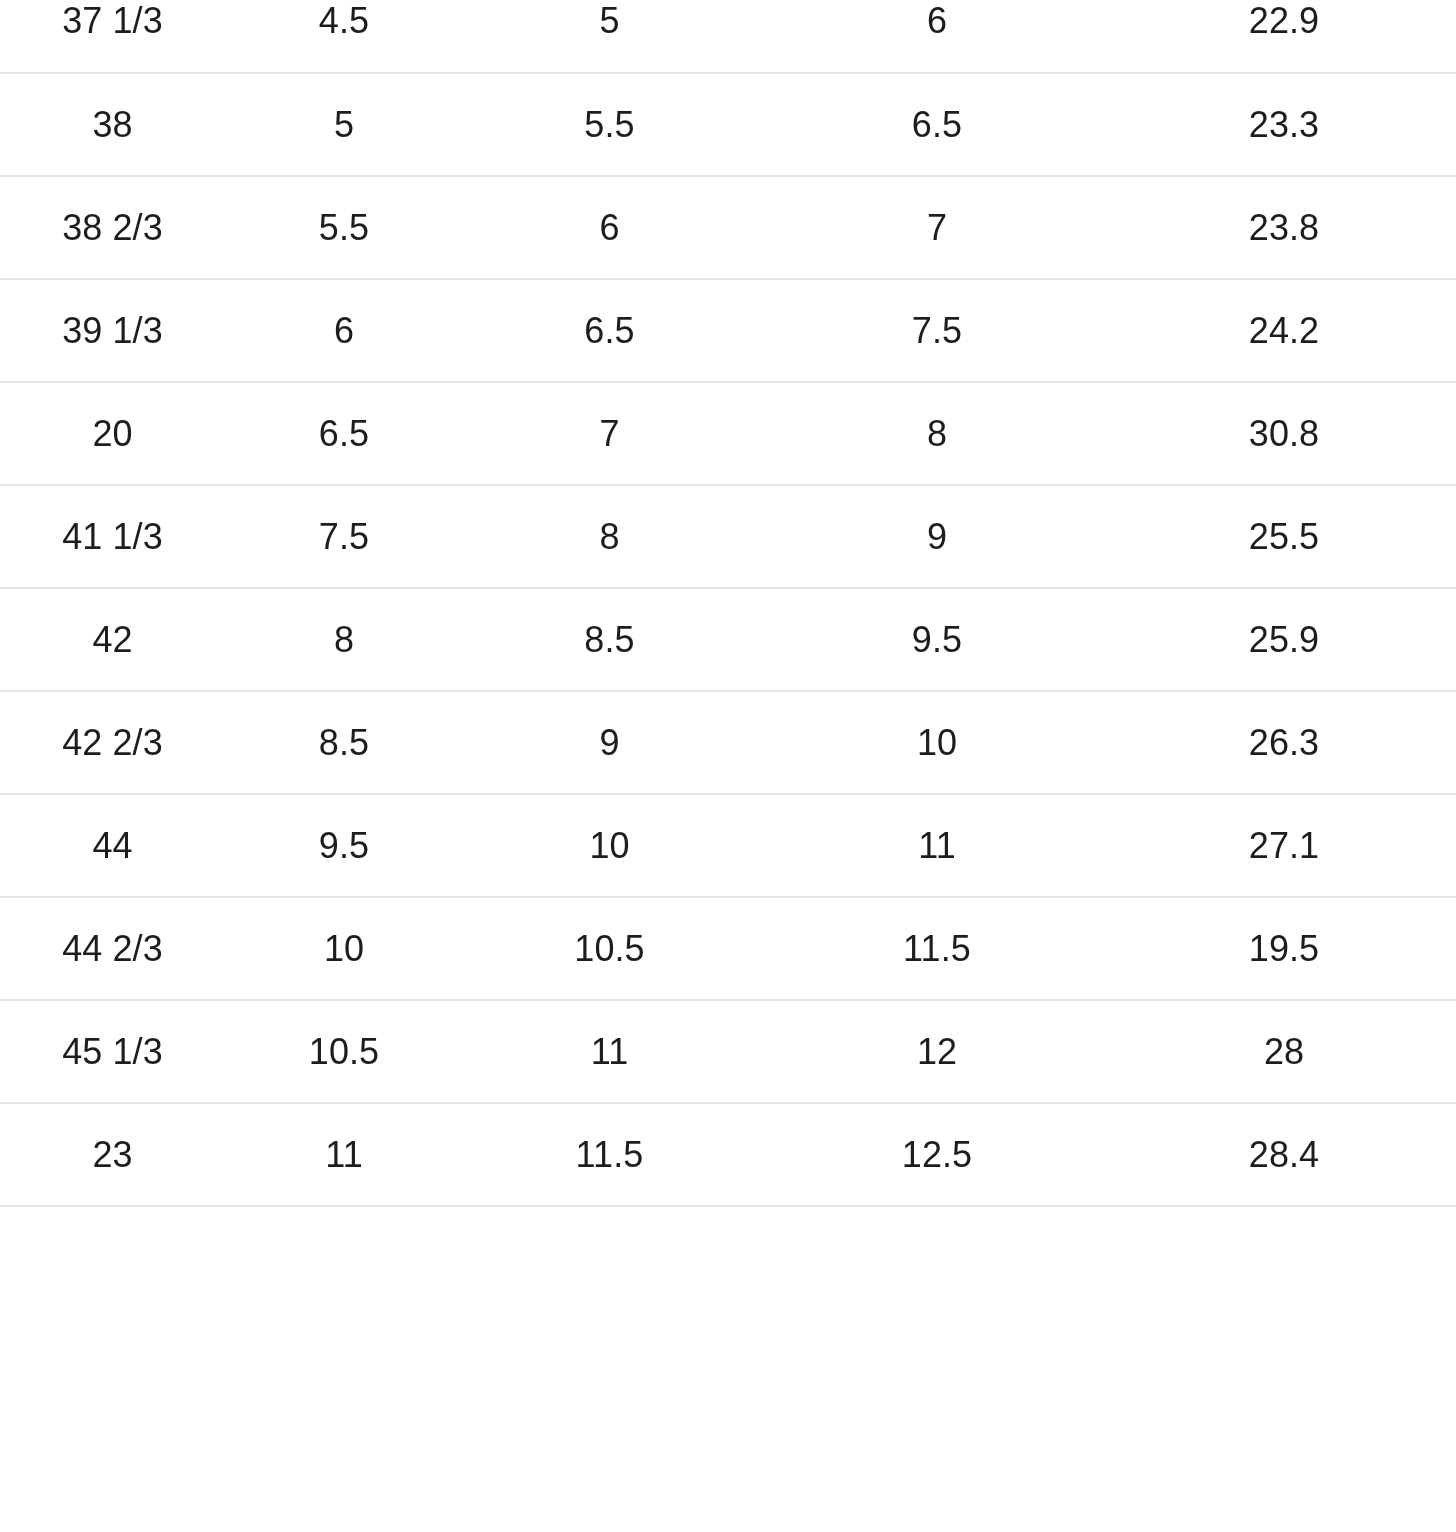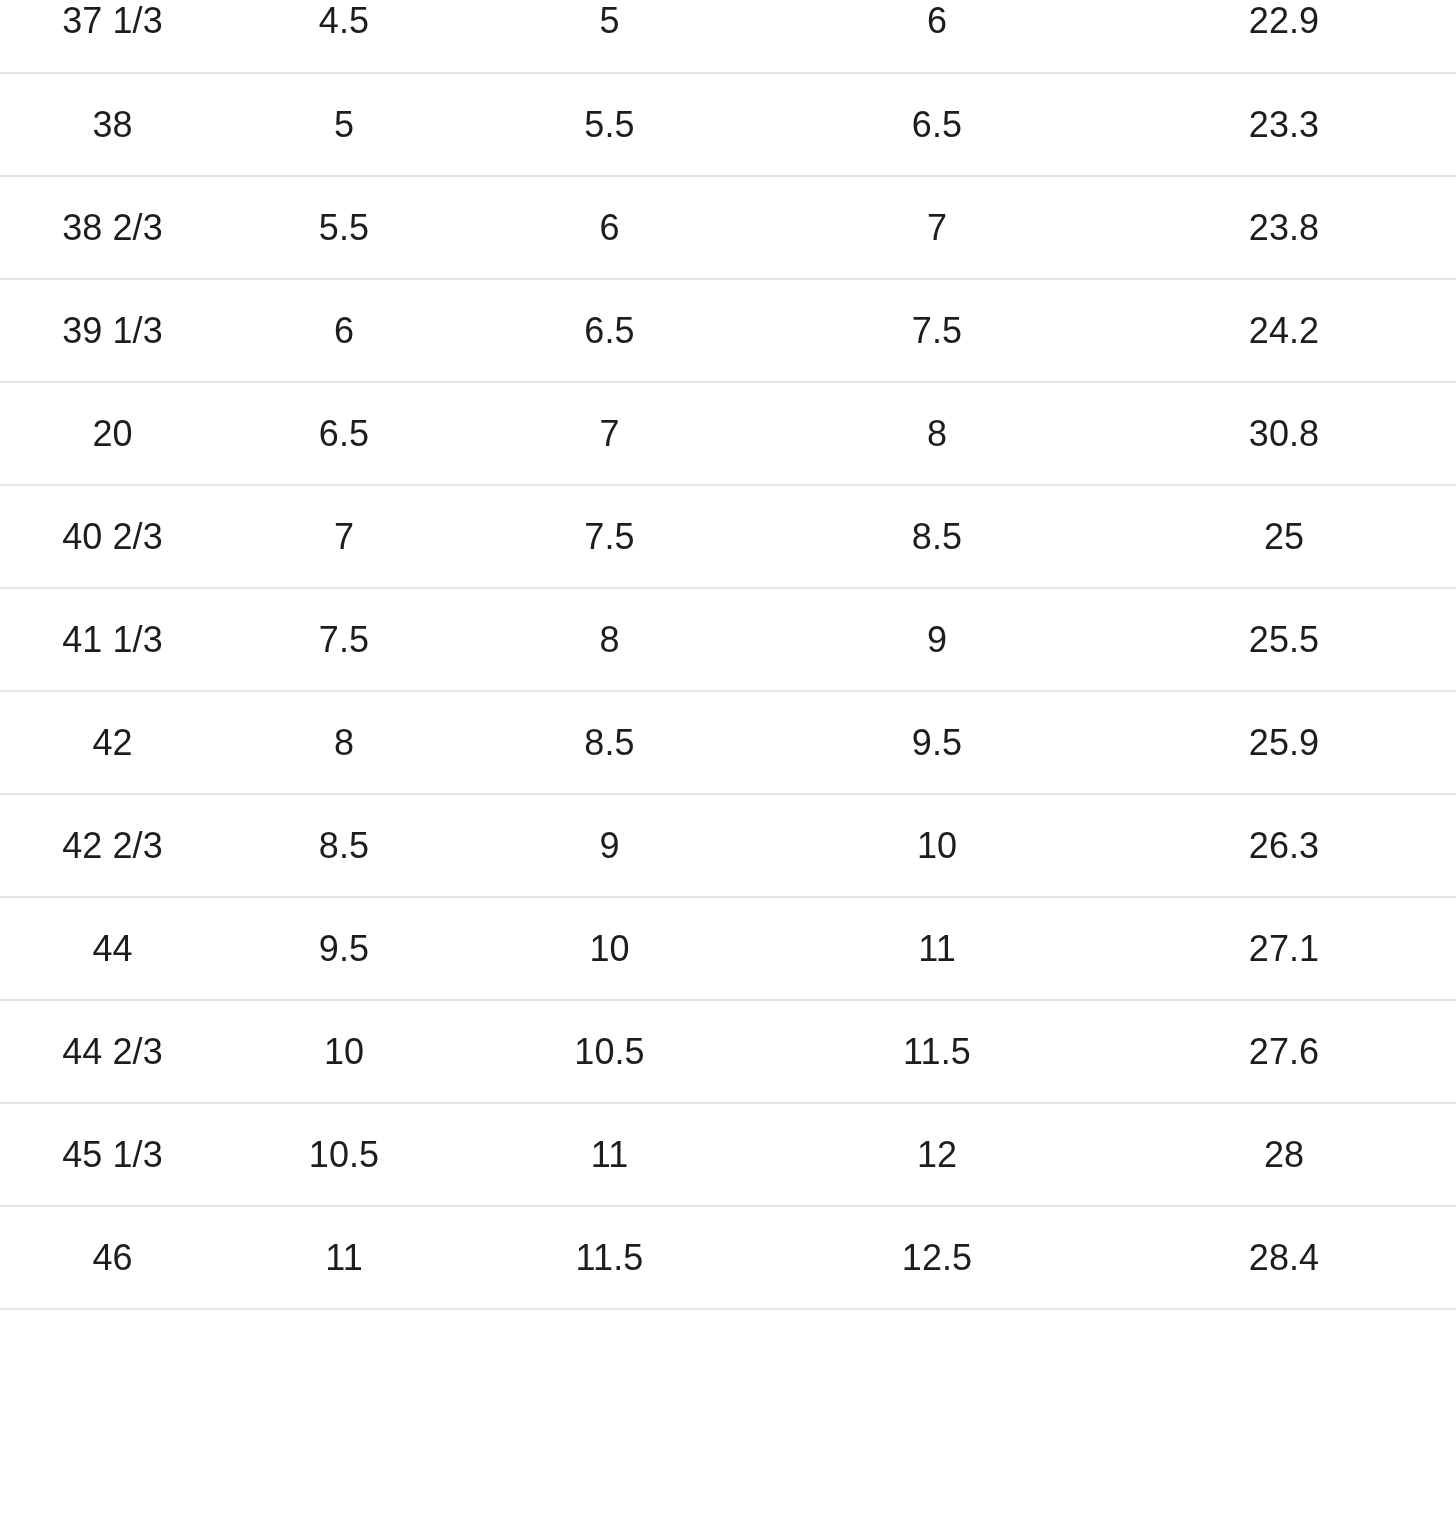--- a/index.html
+++ b/index.html
@@ -97,27 +97,20 @@
         <td class="c5">24.2</td>
       </tr>
       <tr>
         <td class="c1">20</td>
         <td class="c2">6.5</td>
         <td class="c3">7</td>
         <td class="c4">8</td>
         <td class="c5">30.8</td>
       </tr>
       <tr>
-        <td class="c1">40 2/3</td>
-        <td class="c2">7</td>
-        <td class="c3">7.5</td>
-        <td class="c4">8.5</td>
-        <td class="c5">25</td>
-      </tr>
-      <tr>
         <td class="c1">41 1/3</td>
         <td class="c2">7.5</td>
         <td class="c3">8</td>
         <td class="c4">9</td>
         <td class="c5">25.5</td>
       </tr>
       <tr>
         <td class="c1">42</td>
         <td class="c2">8</td>
         <td class="c3">8.5</td>
@@ -136,30 +129,30 @@
         <td class="c2">9.5</td>
         <td class="c3">10</td>
         <td class="c4">11</td>
         <td class="c5">27.1</td>
       </tr>
       <tr>
         <td class="c1">44 2/3</td>
         <td class="c2">10</td>
         <td class="c3">10.5</td>
         <td class="c4">11.5</td>
-        <td class="c5">27.6</td>
+        <td class="c5">19.5</td>
       </tr>
       <tr>
         <td class="c1">45 1/3</td>
         <td class="c2">10.5</td>
         <td class="c3">11</td>
         <td class="c4">12</td>
         <td class="c5">28</td>
       </tr>
       <tr>
-        <td class="c1">46</td>
+        <td class="c1">23</td>
         <td class="c2">11</td>
         <td class="c3">11.5</td>
         <td class="c4">12.5</td>
         <td class="c5">28.4</td>
       </tr>
     </tbody>
 </table>
 
 </body></html>

